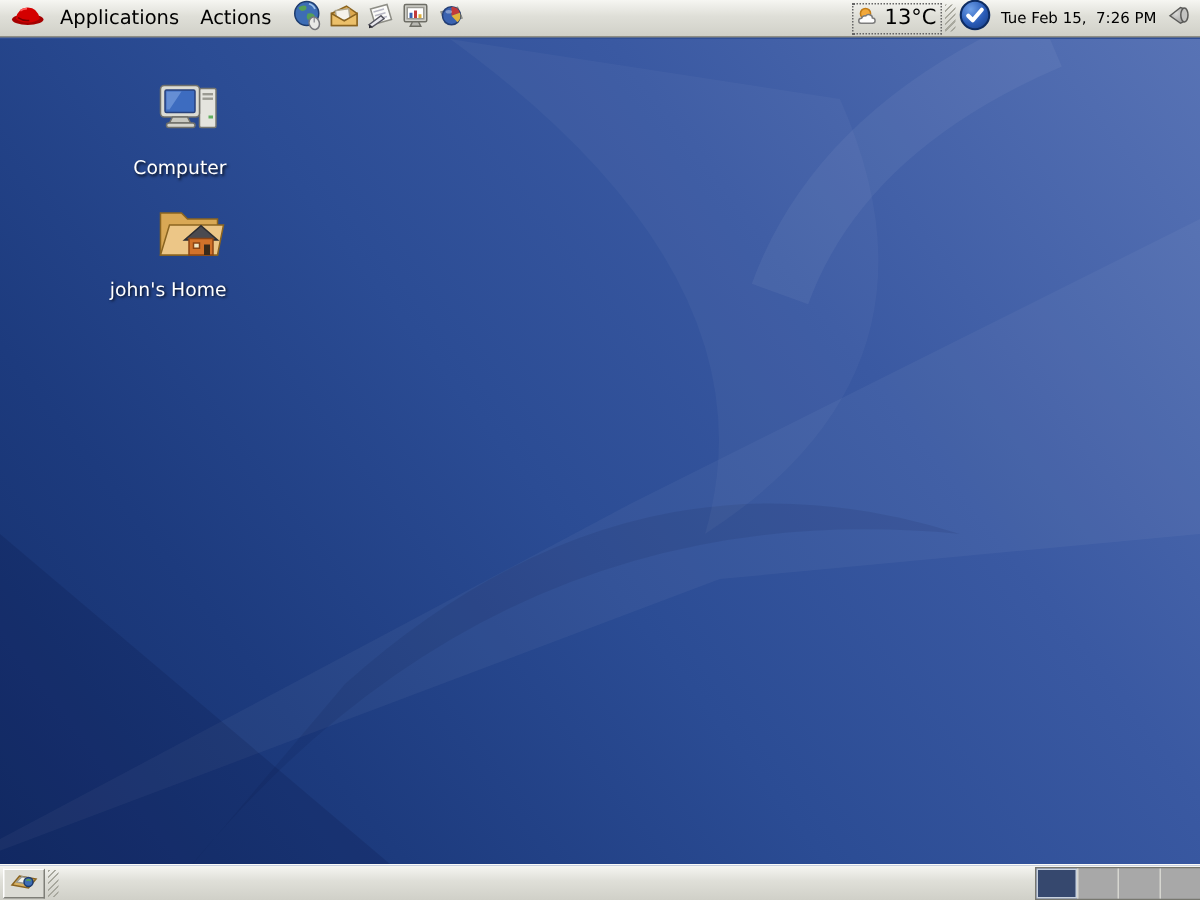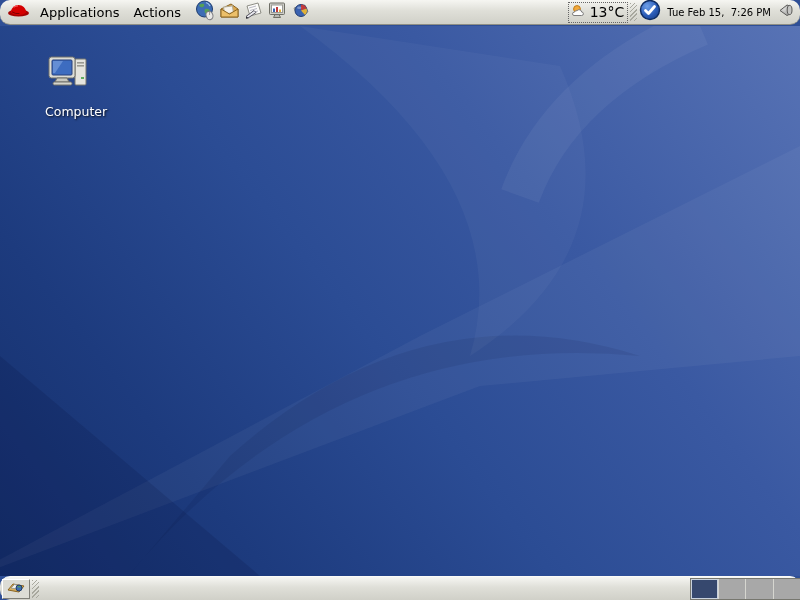--- a/index.html
+++ b/index.html
@@ -3,21 +3,21 @@
 <meta charset="utf-8">
 <style>
   * { margin:0; padding:0; box-sizing:border-box; }
   html,body { width:800px; height:600px; overflow:hidden;
     font-family:"DejaVu Sans","Liberation Sans",sans-serif; }
   #screen { position:relative; width:800px; height:600px; background:#2f4f96; }
 
   
   .panel { position:absolute; left:0; width:800px; height:25px;
     background:linear-gradient(#f6f6f2 0%, #dfdfd8 45%, #d0d0c8 100%);
-    display:flex; align-items:center;border-radius:10px; }
+    display:flex; align-items:center; }
   #top-panel { top:0; border-bottom:1px solid #8e8e85; }
   #bottom-panel { top:576px; height:24px; border-top:1px solid #fbfbf8; }
 
   .menu-item { font-size:13px; color:#000; padding:3px 7px; cursor:default; }
   #redhat-menu { margin-left:4px; display:flex; align-items:center; padding:1px 3px; }
 
   .launcher { width:22px; height:22px; margin:0 1px; display:flex;
     align-items:center; justify-content:center; }
   .launchers { display:flex; align-items:center; margin-left:6px; }
 
@@ -34,21 +34,21 @@
 
   #volume-applet { margin-right:5px; display:flex; align-items:center; }
 
   
   #desktop { position:absolute; top:26px; left:0; width:800px; height:550px;
     background:
       linear-gradient(52deg, #142e6a 0%, #1d3b7e 22%, #2b4c94 45%, #3a59a2 68%, #5873b5 100%);
     overflow:hidden; }
   #swirls { position:absolute; top:0; left:0; }
 
-  .desk-icon { position:absolute; width:120px; left:45px; text-align:left; cursor:default; }
+  .desk-icon { position:absolute; width:120px; left:31px; text-align:right; cursor:default; }
   .desk-icon .glyph { display:block; margin:0 auto; }
   .desk-icon .label { display:inline-block; margin-top:3px; font-size:12.5px; color:#fff;
     text-shadow:1px 1px 2px rgba(0,0,0,0.85); }
 
   
   #show-desktop-btn { width:28px; height:20px; margin-left:2px;
     background:#dcdcd5; border:1px solid;
     border-color:#ffffff #7f7f78 #7f7f78 #ffffff;
     display:flex; align-items:center; justify-content:center; }
 
@@ -204,20 +204,35 @@
           <rect x="4" y="4" width="26" height="21" rx="2.5" fill="#dcdcd4" stroke="#70706a"></rect>
           <rect x="7" y="7" width="20" height="15" rx="1" fill="#3d6cc0" stroke="#28417c"></rect>
           <path d="M8 8 L18 8 L10 20 L8 20 Z" fill="#6f97d8" opacity="0.8"></path>
           <path d="M12 25 L22 25 L24 29 L10 29 Z" fill="#c8c8c0" stroke="#70706a"></path>
           <rect x="8" y="29" width="19" height="3" rx="1.5" fill="#d4d4cc" stroke="#70706a"></rect>
         </svg>
       </span>
       <span class="label">Computer</span>
     </div>
 
+    <div class="desk-icon" style="top:106px;">
+      <span class="glyph">
+        <svg width="50" height="46" viewBox="0 0 50 46">
+          <path d="M6 10 L6 38 L44 38 L44 14 L24 14 L20 10 Z" fill="#d9a855" stroke="#8a6420"></path>
+          <path d="M6 38 L12 18 L48 18 L44 38 Z" fill="#ecc687" stroke="#8a6420"></path>
+          <g>
+            <path d="M22 28 L33 18.5 L44 28 Z" fill="#4a4a50" stroke="#2c2c30"></path>
+            <rect x="25" y="27" width="16" height="11" fill="#d2722a" stroke="#8a4414"></rect>
+            <rect x="35" y="31" width="4" height="7" fill="#3a2a1a"></rect>
+            <rect x="28" y="30" width="4" height="3.5" fill="#f0e8c8" stroke="#8a4414"></rect>
+          </g>
+        </svg>
+      </span>
+      <span class="label">john's Home</span>
+    </div>
 
   </div>
 
   <div id="bottom-panel" class="panel">
     <div id="show-desktop-btn">
       <span>
         <svg width="20" height="16" viewBox="0 0 20 16">
           <path d="M2 11 L7 5 L18 7 L13 13 Z" fill="#d8b060" stroke="#8a6420"></path>
           <path d="M5 9 L8.5 5.5 L14 6.5 L10.5 10 Z" fill="#f2f2ee" stroke="#9a9a90"></path>
           <circle cx="13" cy="9" r="3" fill="#3d6db5" stroke="#1e3c6e"></circle>

